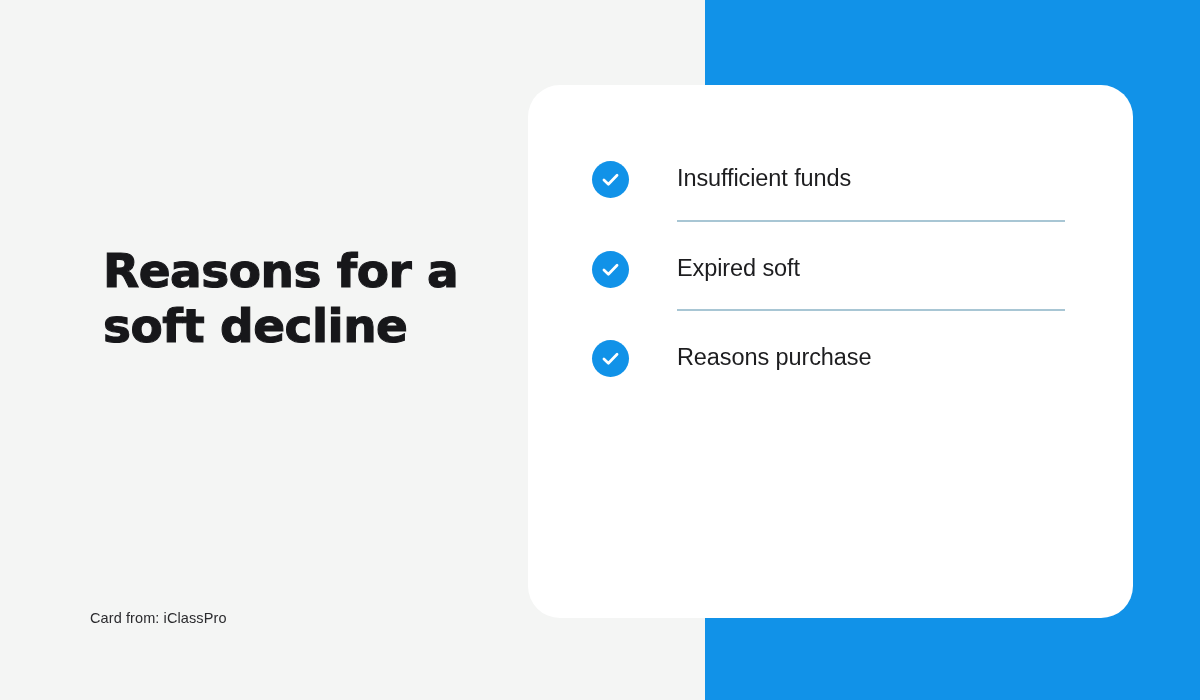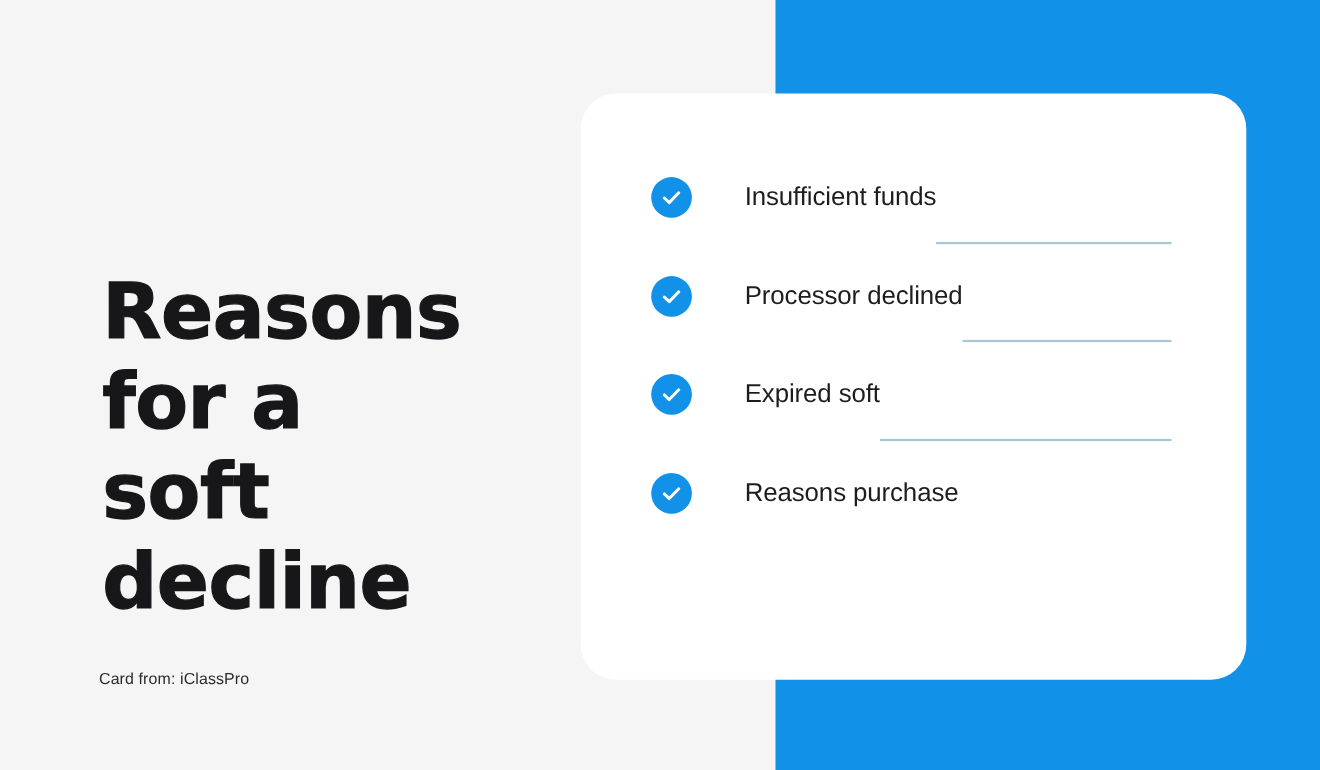--- a/index.html
+++ b/index.html
@@ -32,25 +32,25 @@
     left: 705px;
     top: 0;
     width: 495px;
     height: 700px;
     background: #1192e8;
   }
 
   
   .headline {
     position: absolute;
-    left: 93px;
+    left: 103px;
     top: 243px;
     width: 430px;
     font-family: "DejaVu Sans", "Liberation Sans", sans-serif;
-    font-size: 70px;
+    font-size: 47px;
     line-height: 1.17;
     font-weight: 700;
     letter-spacing: -0.5px;
     color: #17171a;
     white-space: pre-line;
     -webkit-text-stroke: 1.1px #17171a;
   }
 
   .source-note {
     position: absolute;
@@ -105,21 +105,21 @@
   .check-badge svg {
     display: block;
     width: 21px;
     height: 21px;
   }
 
   .row-body {
     flex: 1 1 auto;
     margin-left: 48px;   
     display: flex;
-    flex-direction: row;
+    flex-direction: column;
     height: 100%;
   }
 
   .row-label {
     font-family: "Liberation Sans", "DejaVu Sans", sans-serif;
     font-size: 23.5px;
     font-weight: 400;
     color: #1d1d1f;
     line-height: 1;
     padding-top: 6px;
@@ -159,31 +159,20 @@
           <svg viewBox="0 0 24 24" aria-hidden="true">
             <path d="M4.5 12.6 L9.6 17.4 L19.5 7.2" fill="none" stroke="#ffffff" stroke-width="3.1" stroke-linecap="round" stroke-linejoin="round"></path>
           </svg>
         </span>
         <div class="row-body">
           <span class="row-label">Insufficient funds</span>
           <div class="row-divider"></div>
         </div>
       </li>
 
-      <li class="check-row">
-        <span class="check-badge">
-          <svg viewBox="0 0 24 24" aria-hidden="true">
-            <path d="M4.5 12.6 L9.6 17.4 L19.5 7.2" fill="none" stroke="#ffffff" stroke-width="3.1" stroke-linecap="round" stroke-linejoin="round"></path>
-          </svg>
-        </span>
-        <div class="row-body">
-          <span class="row-label">Processor declined</span>
-          <div class="row-divider"></div>
-        </div>
-      </li>
 
 
       <li class="check-row">
         <span class="check-badge">
           <svg viewBox="0 0 24 24" aria-hidden="true">
             <path d="M4.5 12.6 L9.6 17.4 L19.5 7.2" fill="none" stroke="#ffffff" stroke-width="3.1" stroke-linecap="round" stroke-linejoin="round"></path>
           </svg>
         </span>
         <div class="row-body">
           <span class="row-label">Expired soft</span>

